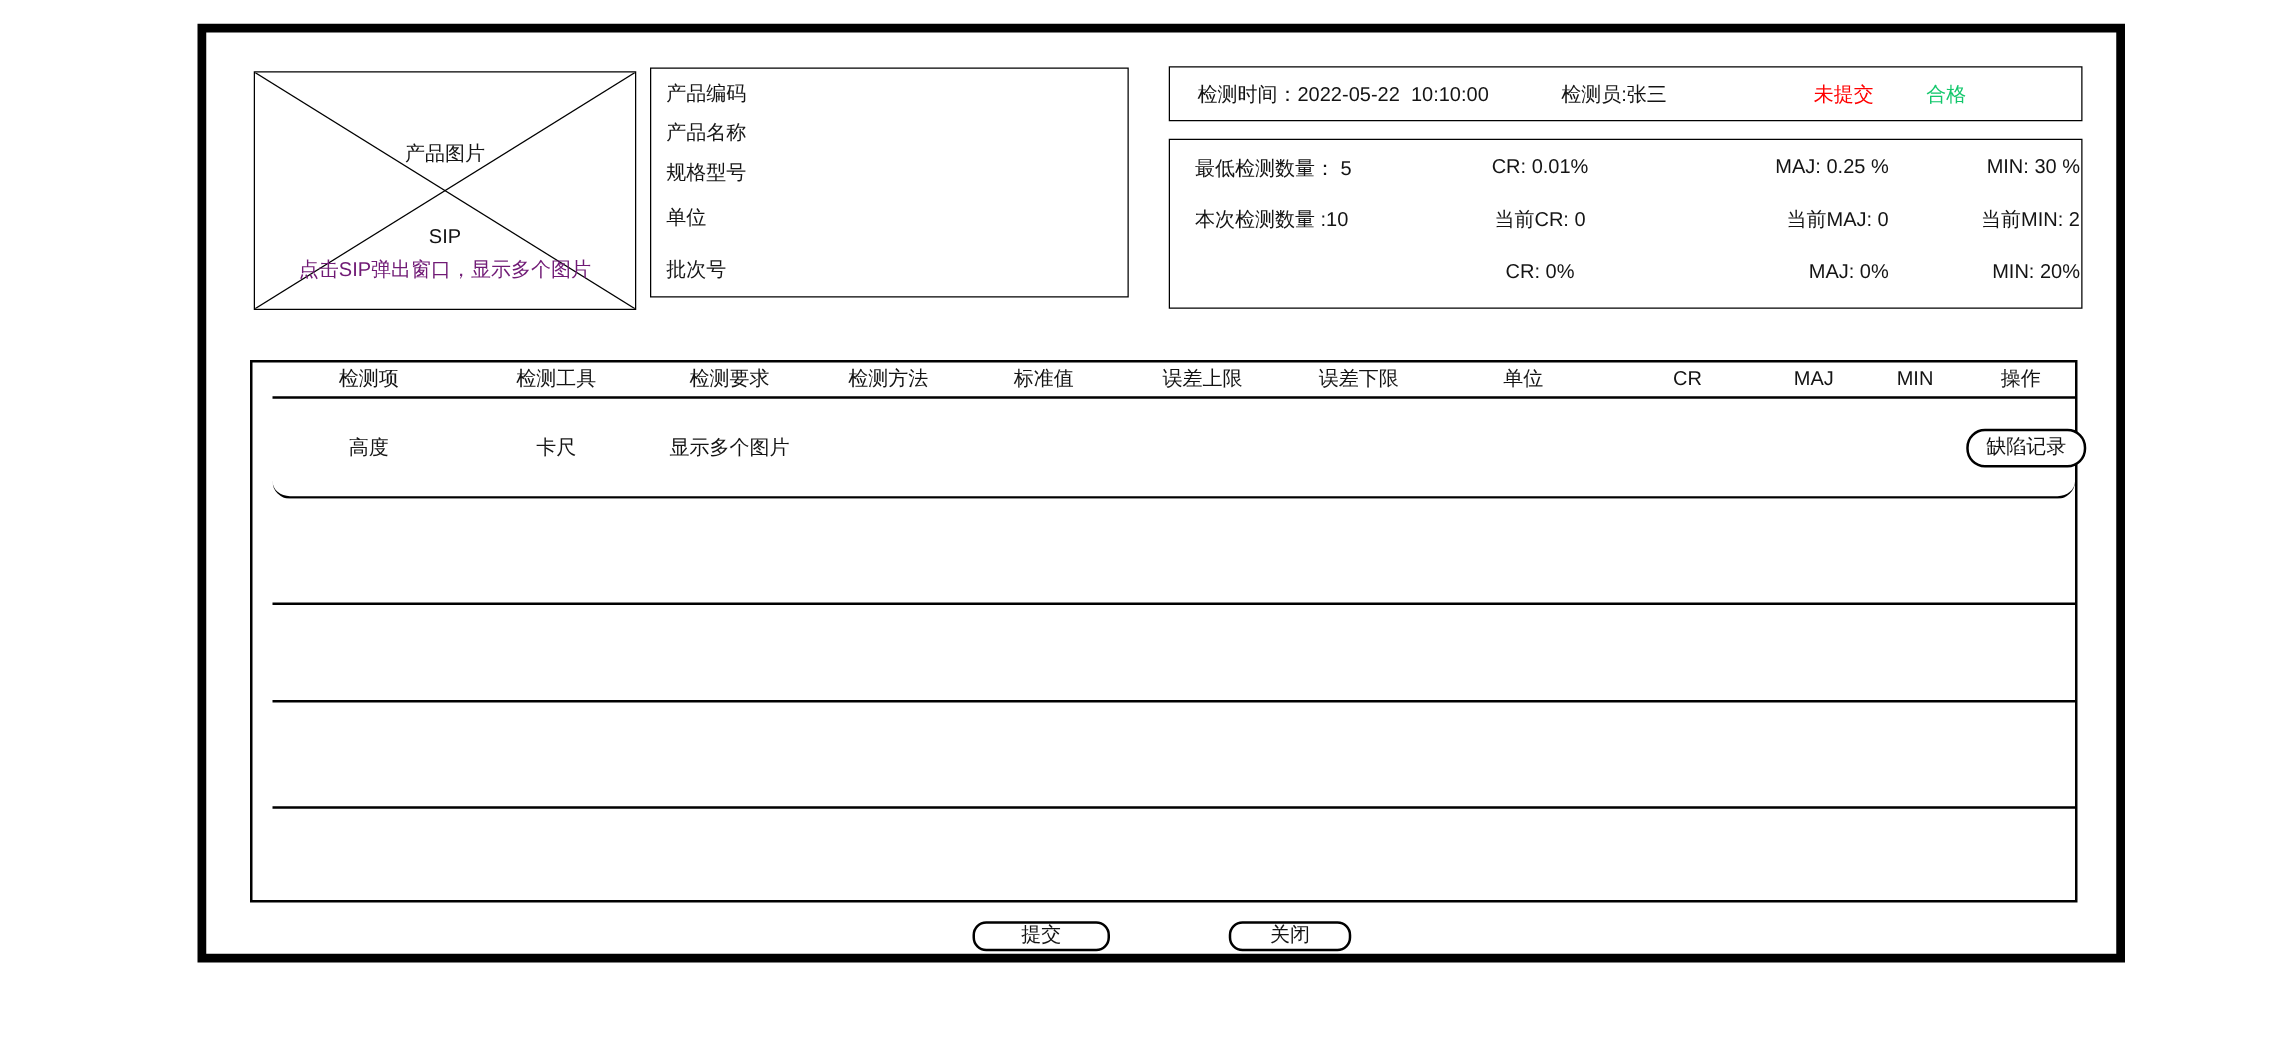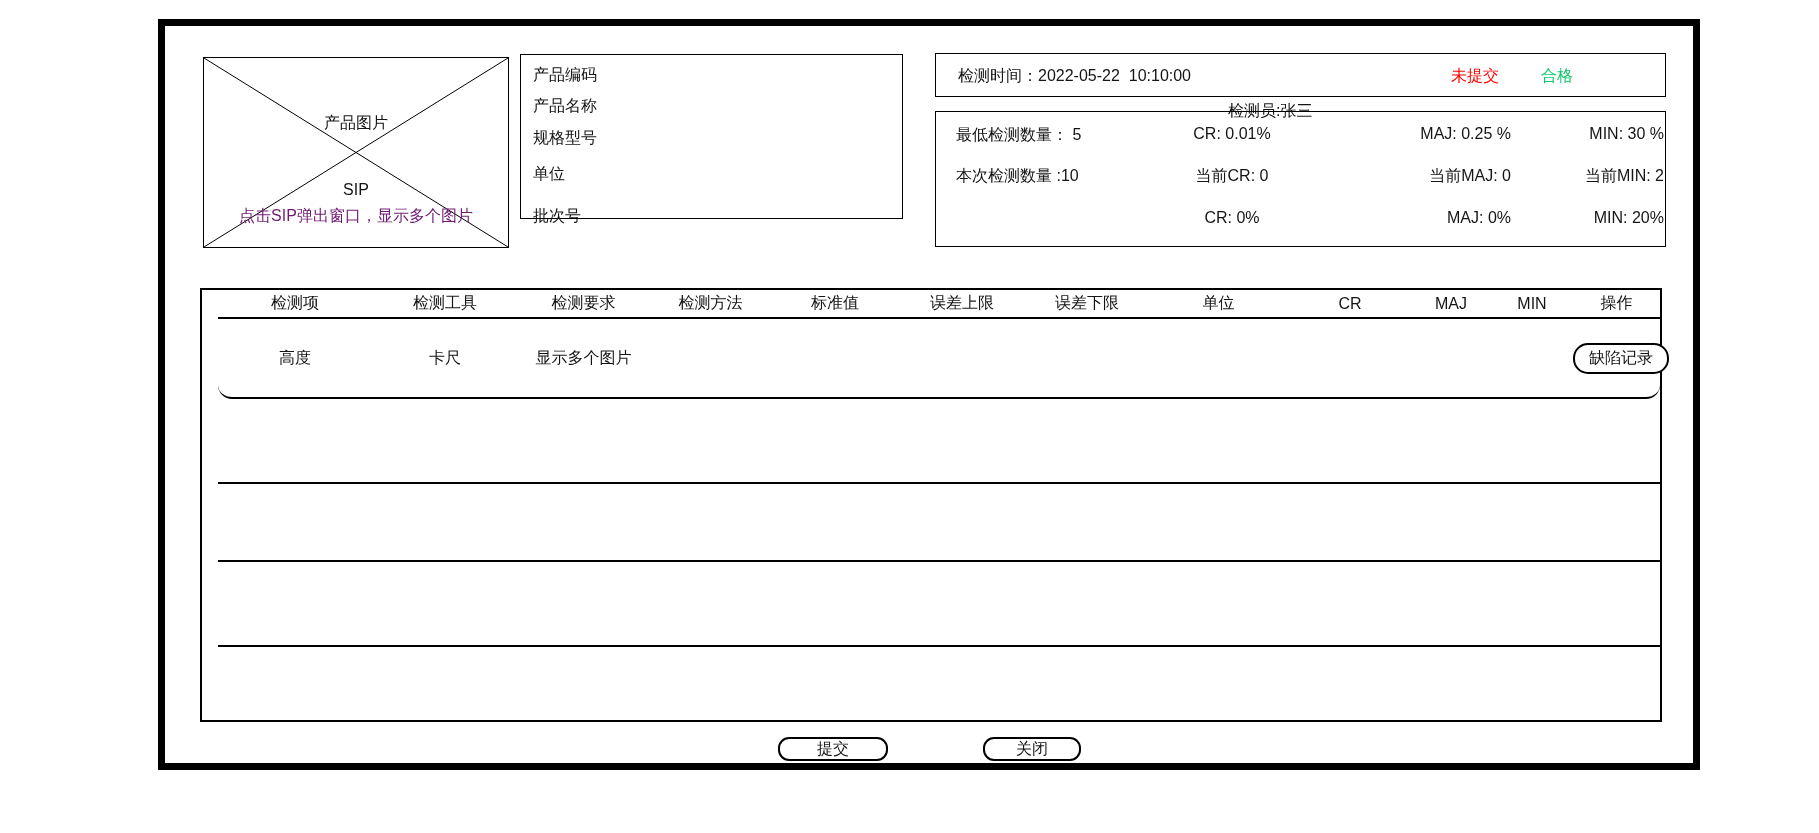--- a/index.html
+++ b/index.html
@@ -12,27 +12,27 @@
   
   .frame{left:158px;top:19px;width:1542px;height:751px;border:7px solid #000;box-sizing:border-box;}
   
   .image-box{left:203px;top:57px;width:306px;height:191px;border:1px solid #000;box-sizing:border-box;cursor:pointer;}
   .image-box svg{position:absolute;left:0;top:0;width:100%;height:100%;}
   .image-box .cap{position:absolute;left:0;right:0;text-align:center;font-size:16px;background:transparent;}
   .cap-title{top:55px;}
   .cap-sip{top:123px;}
   .cap-note{top:148px;font-size:15px;color:#701a75;}
   
-  .fields-box{left:520px;top:54px;width:383px;height:165px;border:1px solid #000;box-sizing:border-box;}
+  .fields-box{left:520px;top:54px;width:383px;height:184px;border:1px solid #000;box-sizing:border-box;}
   .fields-box .fld{position:absolute;left:12px;font-size:16px;white-space:nowrap;}
   
   .header-box{left:935px;top:53px;width:731px;height:44px;border:1px solid #000;box-sizing:border-box;font-size:16px;}
   .header-box .hitem{position:absolute;top:12px;white-space:pre;}
   .ht-time{left:22px;}
-  .ht-inspector{left:292px;margin-top:35px;}
+  .ht-inspector{left:313px;}
   .ht-unsubmitted{left:515px;top:8px;color:#ff0000;}
   .ht-result{left:605px;top:8px;color:#12c76b;}
   
   .stats-box{left:935px;top:111px;width:731px;height:136px;border:1px solid #000;box-sizing:border-box;font-size:16px;}
   .stats-box .st{position:absolute;white-space:pre;}
   .st.c1{left:20px;width:220px;}
   .st.c2{left:216px;width:160px;text-align:center;}
   .st.c3{left:415px;width:160px;text-align:right;}
   .st.c4{left:586px;width:142px;text-align:right;}
   .st.r1{top:13px;} .st.r2{top:54px;} .st.r3{top:97px;}

